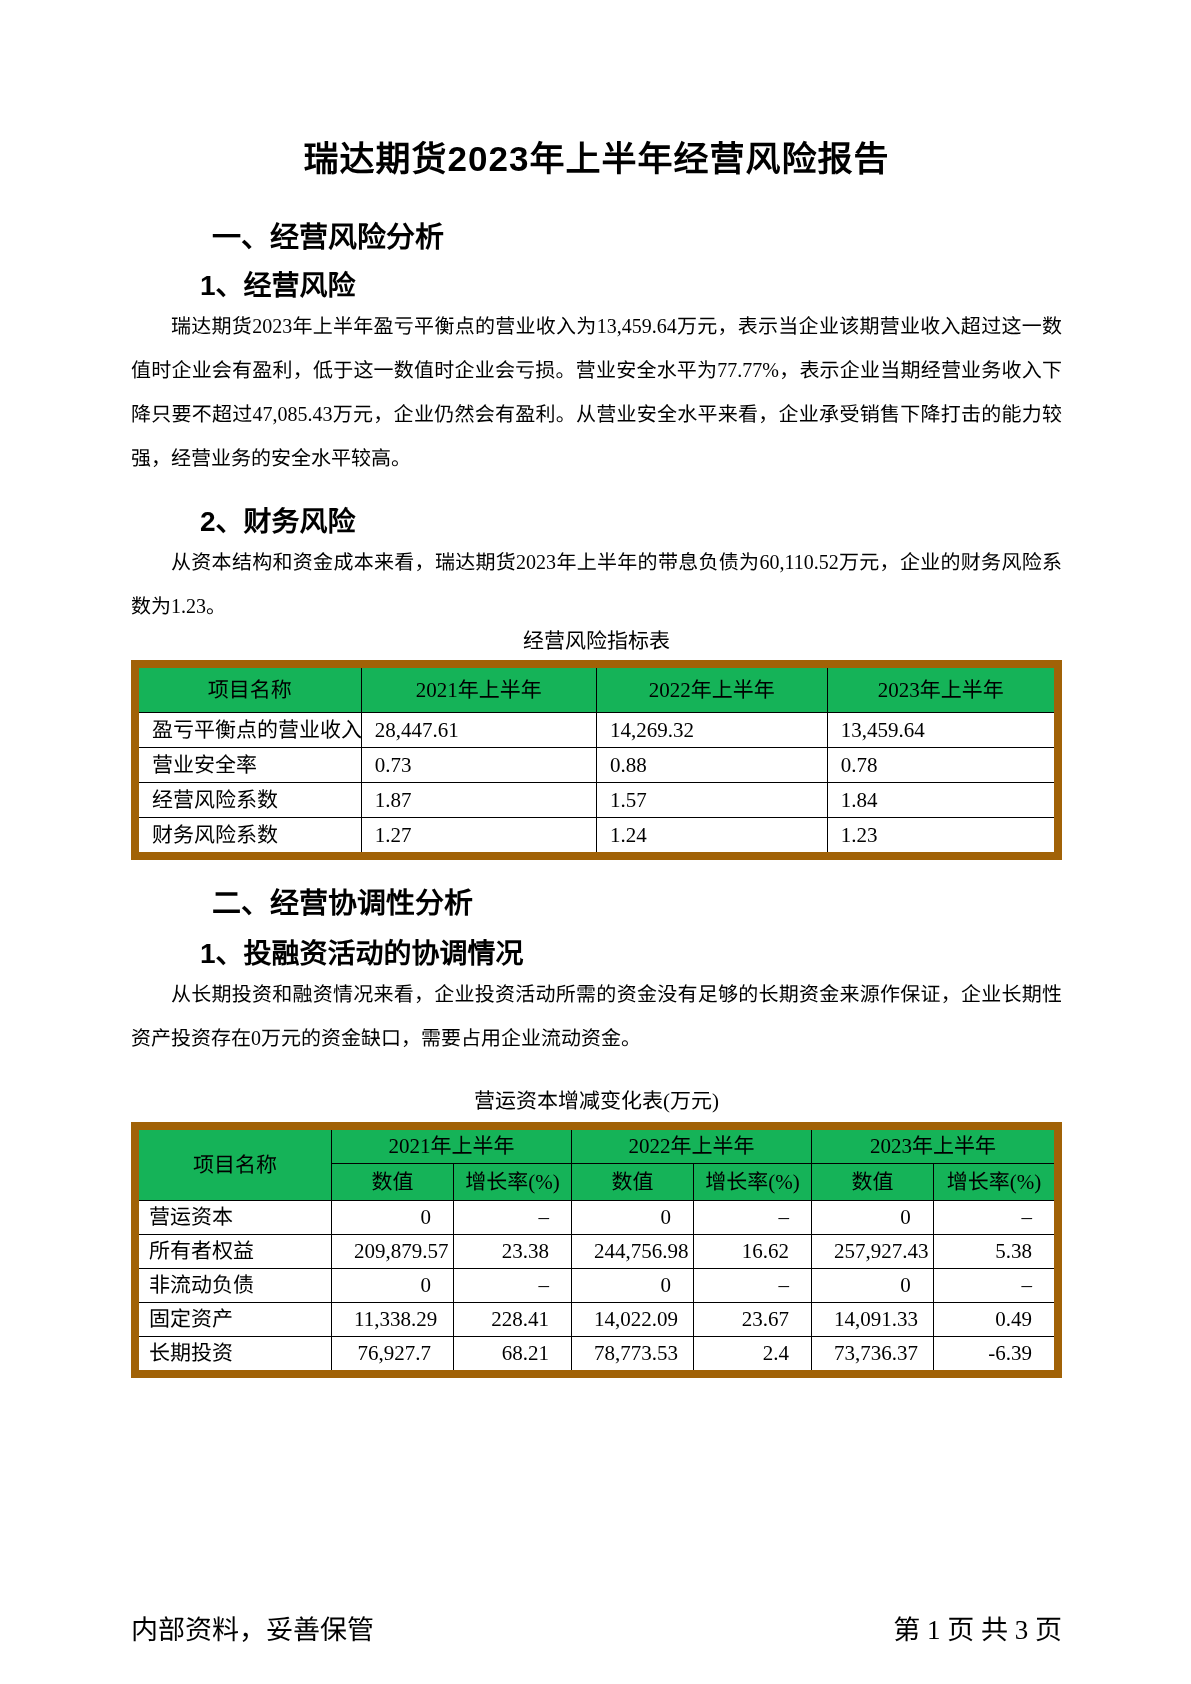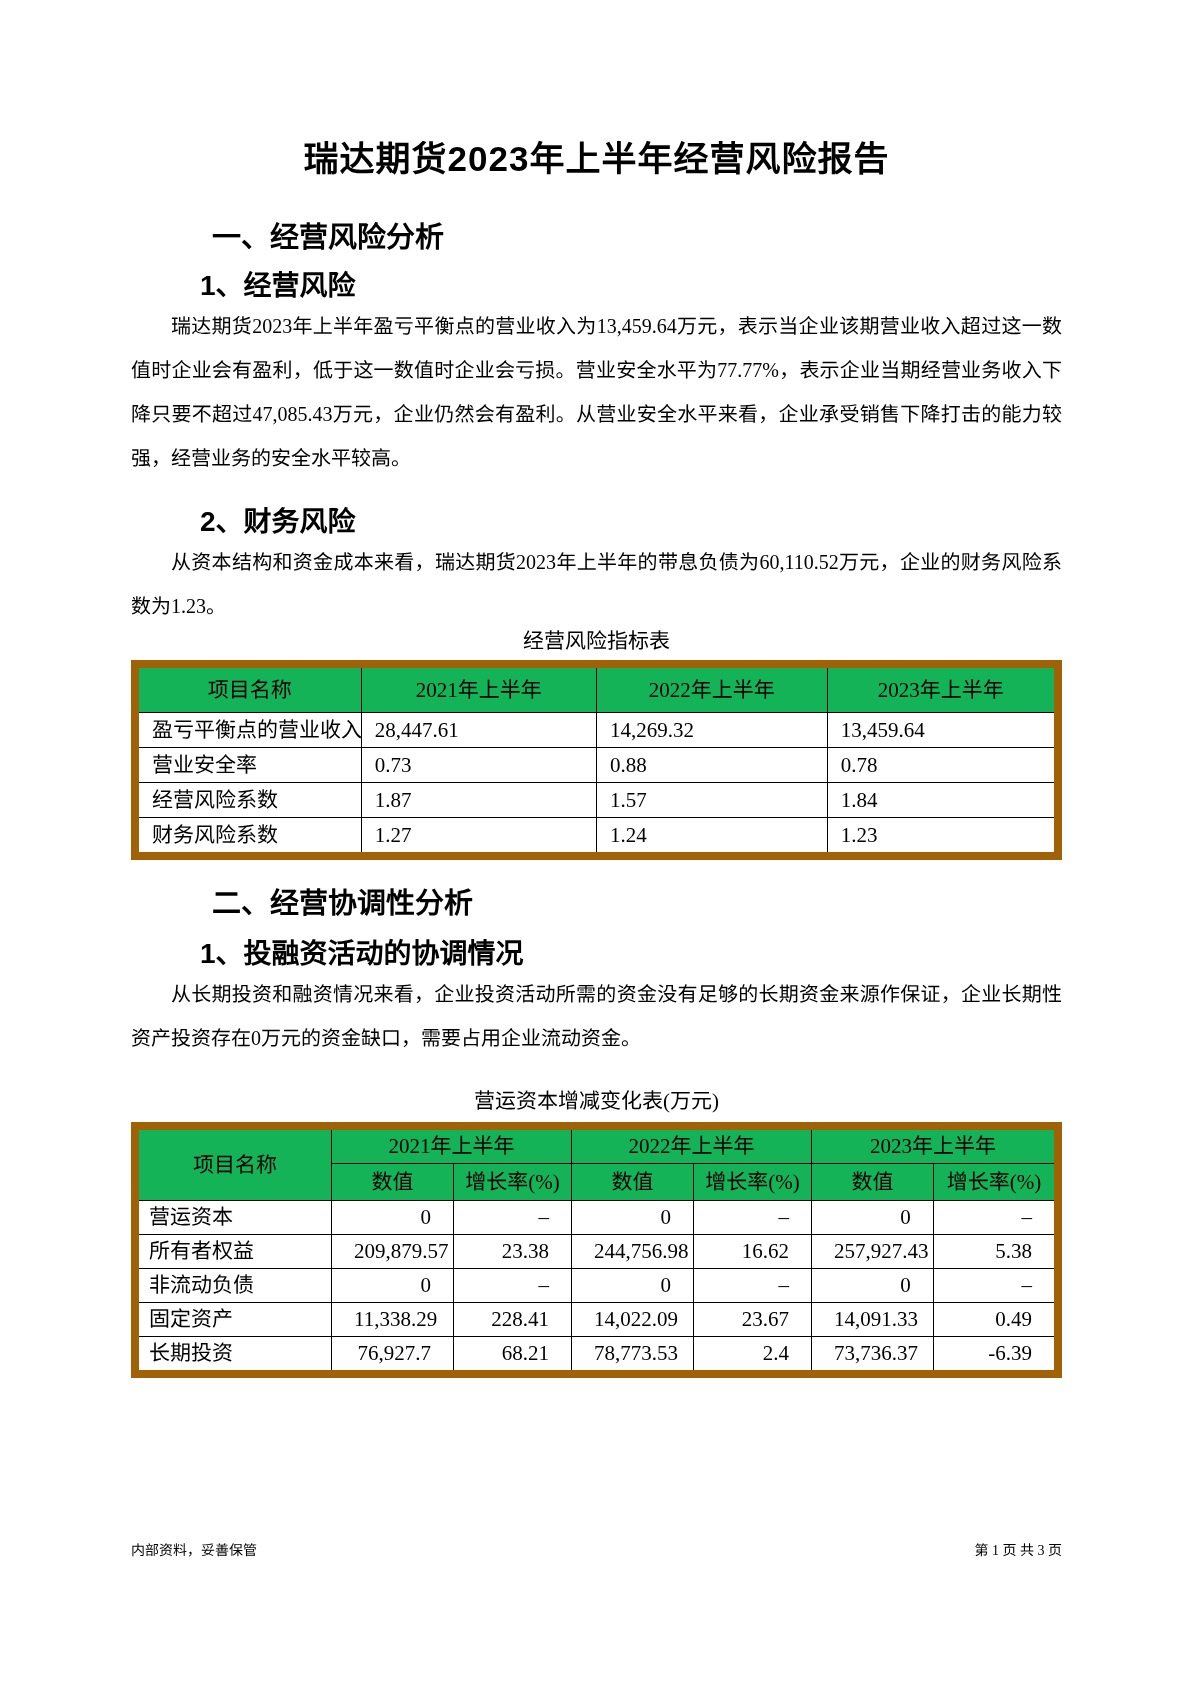--- a/index.html
+++ b/index.html
@@ -89,24 +89,24 @@
   .t2 thead th.year-h { line-height: 25px; padding: 4px 2px; }
   .t2 thead th.sub-h  { line-height: 26px; padding: 5px 2px; }
   .t2 thead th.corner { line-height: 26px; }
   .t2 tbody td { line-height: 25px; padding: 4px 22px; }
   .t2 tbody td.item { text-align: left; padding-left: 10px; }
   .t2 tbody td.num  { text-align: right; }
   .page-footer {
     position: absolute;
     left: 131px;
     right: 129px;
-    top: 1536px;
+    top: 1615px;
     display: flex;
     justify-content: space-between;
-    font-size: 14px;
+    font-size: 27px;
     line-height: 30px;
     gap: 6px;
   }
 </style>
 </head>
 <body>
 
 <div class="page">
 
   <h1 class="doc-title">瑞达期货2023年上半年经营风险报告</h1>

